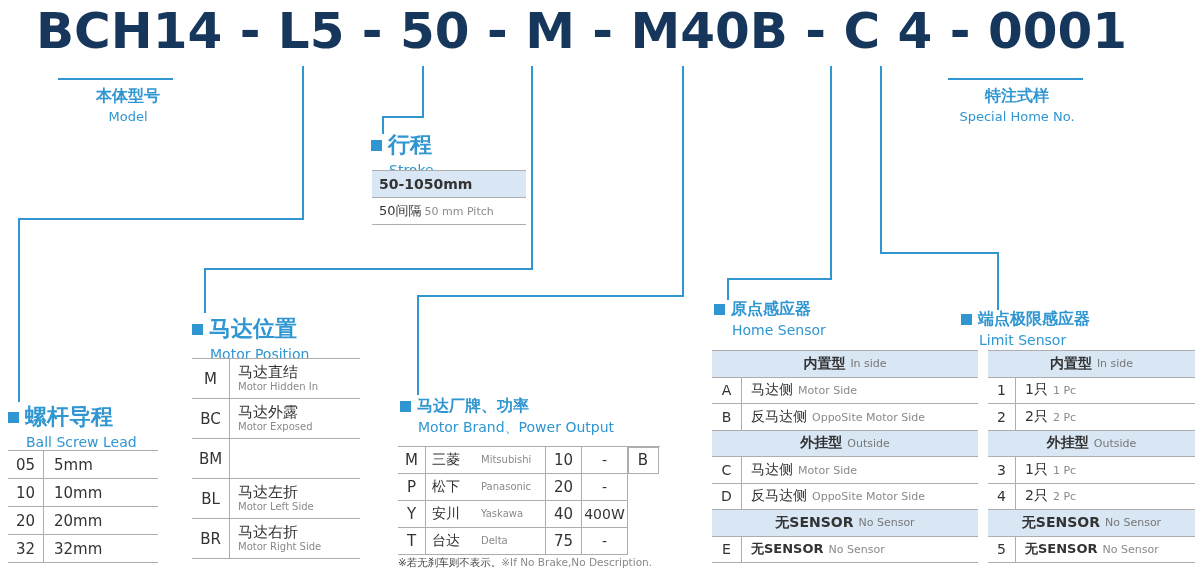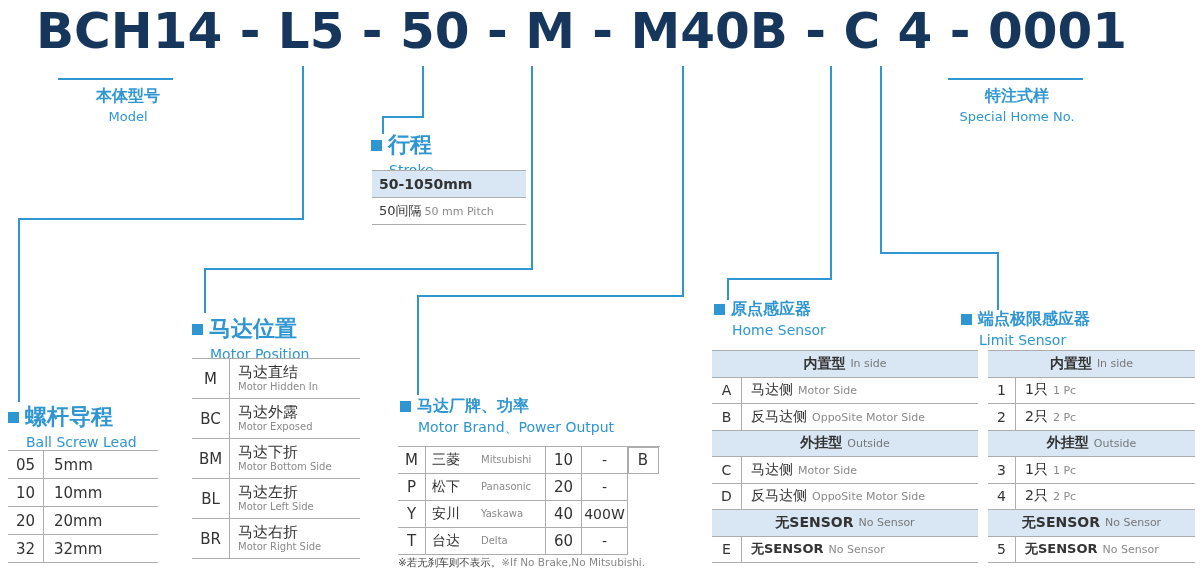--- a/index.html
+++ b/index.html
@@ -161,24 +161,20 @@
     </div>
     <div class="trow h40">
       <div class="ccol w38">BC</div>
       <div class="dcol">
         <div class="zh15">马达外露</div>
         <div class="en10">Motor Exposed</div>
       </div>
     </div>
     <div class="trow h40">
       <div class="ccol w38">BM</div>
-      <div class="dcol">
-        <div class="zh15">马达下折</div>
-        <div class="en10">Motor Bottom Side</div>
-      </div>
     </div>
     <div class="trow h40">
       <div class="ccol w38">BL</div>
       <div class="dcol">
         <div class="zh15">马达左折</div>
         <div class="en10">Motor Left Side</div>
       </div>
     </div>
     <div class="trow h40">
       <div class="ccol w38">BR</div>
@@ -223,27 +219,27 @@
       </div>
       <div class="ccol w36">40</div>
       <div class="pcol">400W</div>
     </div>
     <div class="trow h27" style="width:230px">
       <div class="ccol w28">T</div>
       <div class="brcol">
         <span class="zh14">台达</span>
         <span class="en10">Delta</span>
       </div>
-      <div class="ccol w36">60</div>
+      <div class="ccol w36">75</div>
       <div class="pcol">-</div>
     </div>
     <div class="bcell">B</div>
   </div>
   <div class="note" style="left:398px;top:556px">
-    <span class="note-zh">※若无刹车则不表示。</span><span class="note-en">※If No Brake,No Mitsubishi.</span>
+    <span class="note-zh">※若无刹车则不表示。</span><span class="note-en">※If No Brake,No Description.</span>
   </div>
 
   <div class="sec-left" style="left:714px;top:299px">
     <div class="szh-row">
       <span class="sq"></span>
       <span class="szh" style="font-size:16px">原点感应器</span>
     </div>
     <div class="sen ind">Home Sensor</div>
   </div>
   <div class="tbl" style="left:712px;top:350px;width:266px">

